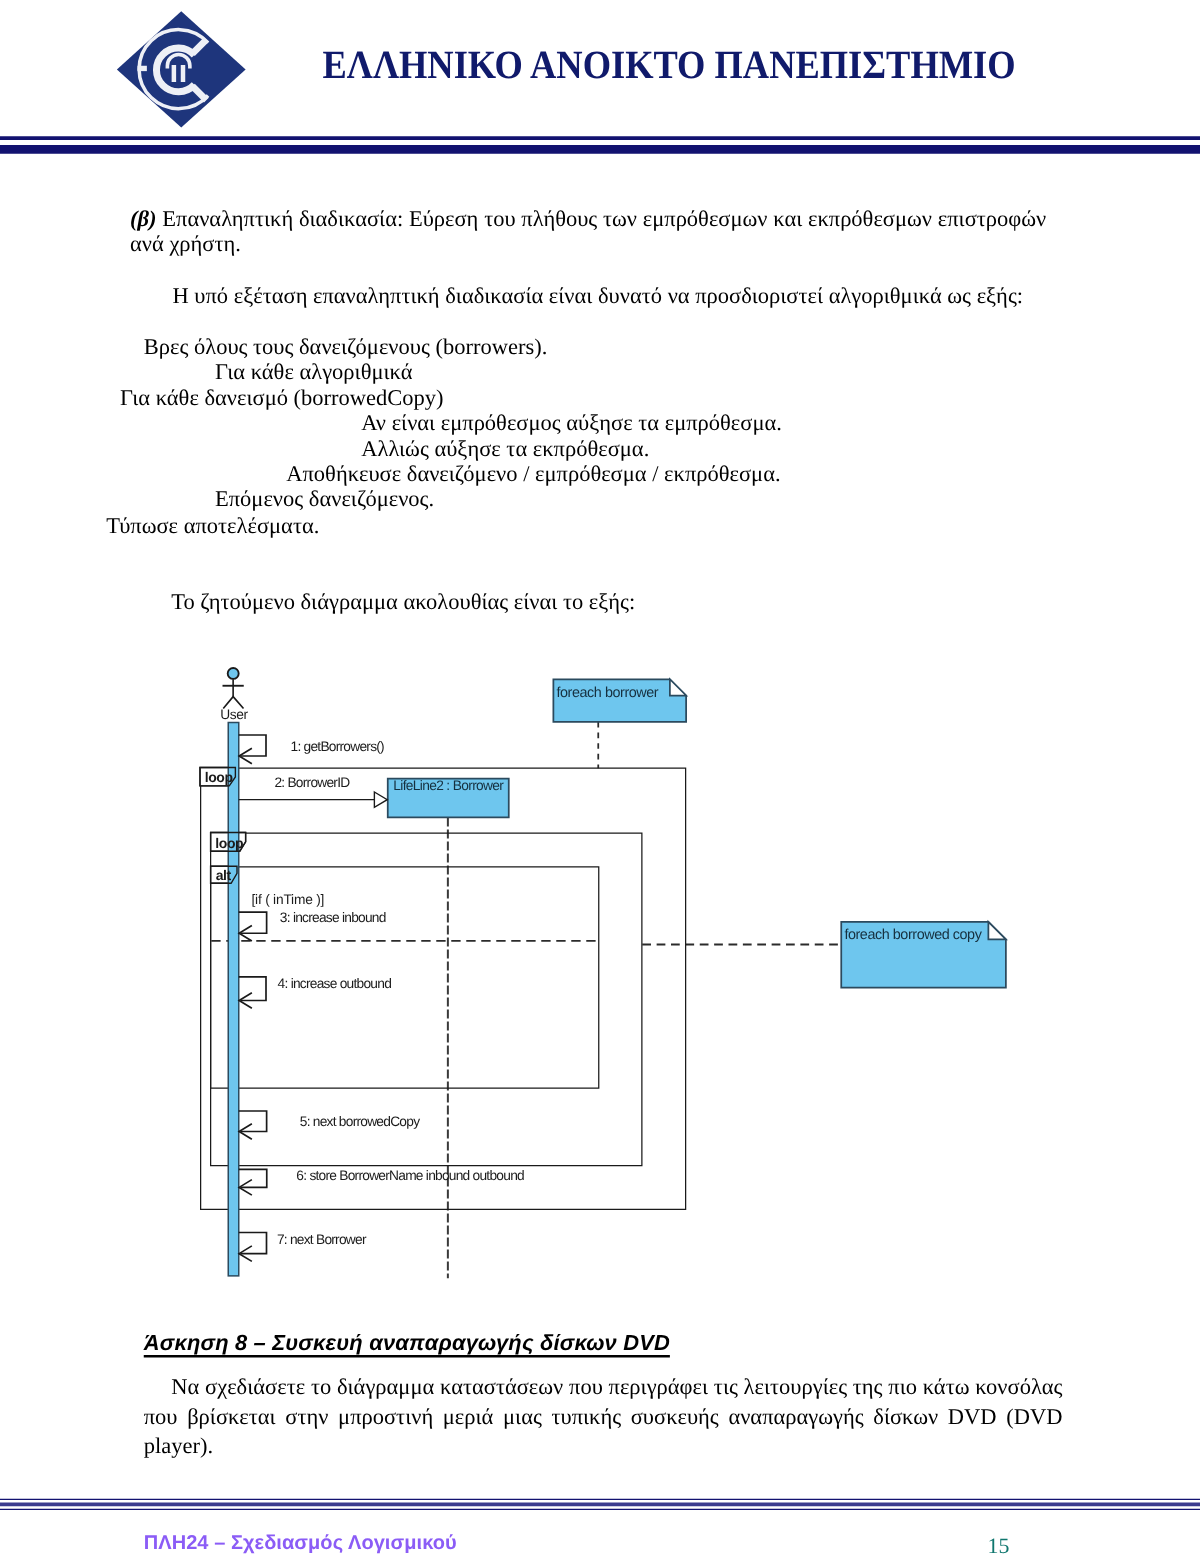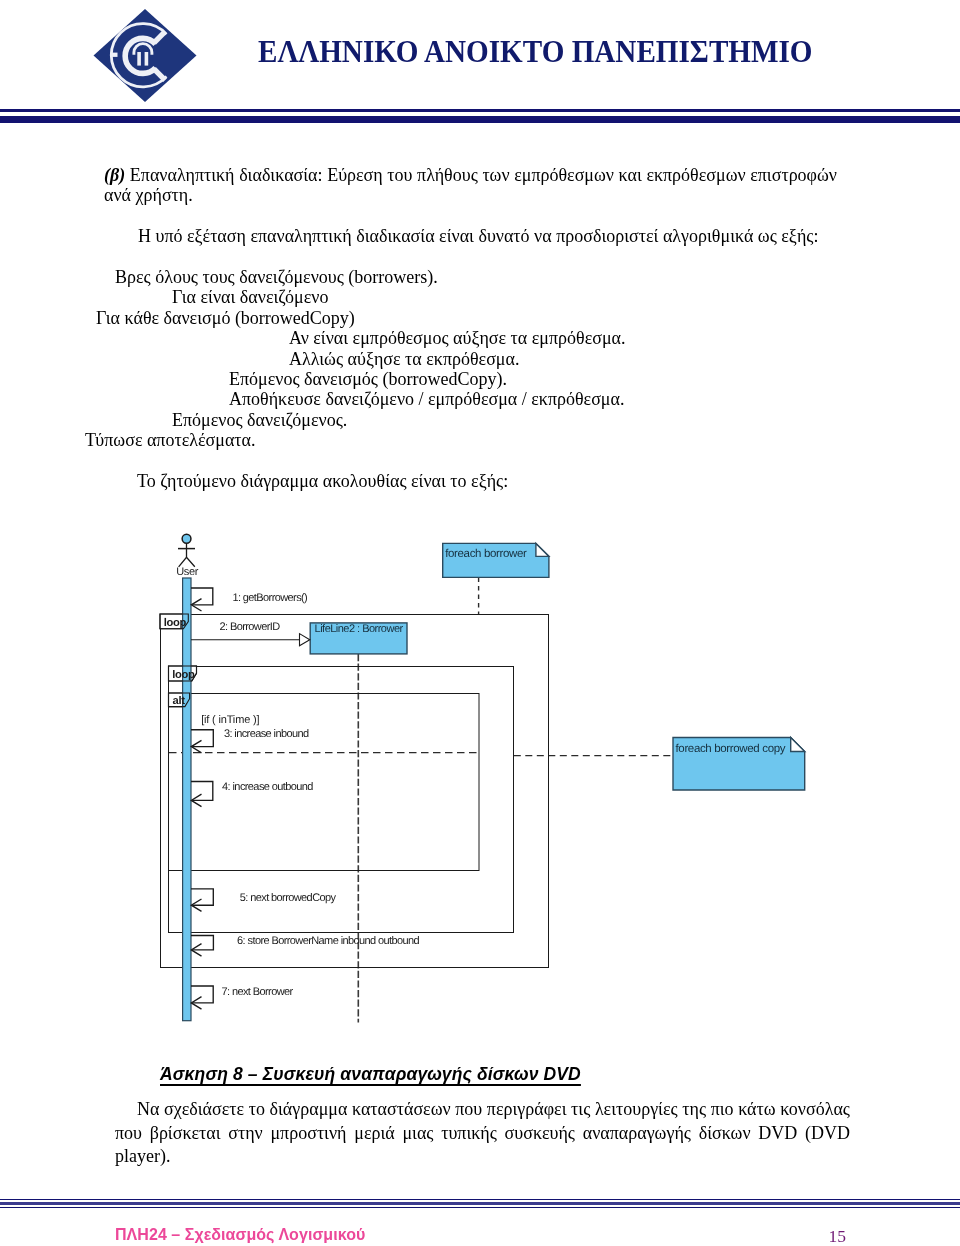--- a/index.html
+++ b/index.html
@@ -25,30 +25,30 @@
   #para-b .mark{font-weight:bold;font-style:italic;}
   #para-intro{left:115px;top:226px;width:735px;text-indent:23px;}
   #algo{position:absolute;left:0;top:267px;width:804px;}
   #algo .ln{position:relative;font-size:18px;line-height:20.4px;white-space:nowrap;height:20.4px;}
   #para-diag{left:115px;top:471px;width:733px;text-indent:22px;}
 
   
   #ex-title{position:absolute;left:115px;top:1064px;font-family:"Liberation Sans",sans-serif;
             font-weight:bold;font-style:italic;font-size:17.5px;letter-spacing:0.14px;color:#000;
             white-space:nowrap;text-decoration:underline;text-underline-offset:3.5px;
-            text-decoration-thickness:1.7px;text-decoration-skip-ink:none;margin-left:45px;}
+            text-decoration-thickness:1.7px;text-decoration-skip-ink:none;}
   #ex-body{position:absolute;left:115px;top:1098px;width:735px;text-align:justify;
            font-size:18px;line-height:23.5px;text-indent:22px;}
 
   
   #ftr-course{position:absolute;left:115px;top:1226px;font-family:"Liberation Sans",sans-serif;
-              font-weight:bold;font-size:16px;letter-spacing:0.05px;color:#ec4899;white-space:nowrap;
+              font-weight:bold;font-size:16px;letter-spacing:0.05px;color:#8b5cf6;white-space:nowrap;
               line-height:18px;}
-  #ftr-page{position:absolute;left:790px;top:1227px;width:56px;text-align:right;
-            font-family:"Liberation Serif",serif;font-size:17.5px;line-height:18px;color:#701a75;}
+  #ftr-page{position:absolute;left:790px;top:1227px;width:56px;
+            font-family:"Liberation Serif",serif;font-size:17.5px;line-height:18px;color:#0f766e;}
 
   
   #diagram{position:absolute;left:0;top:0;width:960px;height:1246px;}
   #diagram text{font-family:"Liberation Sans",sans-serif;fill:#1b1b1b;font-size:11px;letter-spacing:-0.6px;text-rendering:geometricPrecision;}
   #diagram{shape-rendering:geometricPrecision;}
   #diagram{opacity:0.9999;}
   #diagram text.frag{font-weight:bold;font-size:11.2px;letter-spacing:-0.35px;}
   #diagram text.guard{letter-spacing:-0.17px;}
   #diagram text.act{letter-spacing:-0.3px;}
   #diagram text.lbl{font-size:11px;letter-spacing:-0.52px;fill:#16303f;}
@@ -77,25 +77,24 @@
   <div id="uni-title">ΕΛΛΗΝΙΚΟ ΑΝΟΙΚΤΟ ΠΑΝΕΠΙΣΤΗΜΙΟ</div>
   <div class="rule" id="rule-top-thin"></div>
   <div class="rule" id="rule-top-thick"></div>
 
   <div class="bt" id="para-b"><span class="mark">(β)</span><span> Επαναληπτική διαδικασία: Εύρεση του πλήθους των εμπρόθεσμων και εκπρόθεσμων επιστροφών ανά χρήστη.</span></div>
 
   <div class="bt" id="para-intro">Η υπό εξέταση επαναληπτική διαδικασία είναι δυνατό να προσδιοριστεί αλγοριθμικά ως εξής:</div>
 
   <div id="algo">
     <div class="ln" style="padding-left:115px"><span>Βρες όλους τους δανειζόμενους (borrowers).</span></div>
-    <div class="ln" style="padding-left:172px"><span>Για είναι δανειζόμενο</span></div>
+    <div class="ln" style="padding-left:172px"><span>Για κάθε αλγοριθμικά</span></div>
     <div class="ln" style="padding-left:96px"><span>Για κάθε δανεισμό (borrowedCopy)</span></div>
     <div class="ln" style="padding-left:289px"><span>Αν είναι εμπρόθεσμος αύξησε τα εμπρόθεσμα.</span></div>
     <div class="ln" style="padding-left:289px"><span>Αλλιώς αύξησε τα εκπρόθεσμα.</span></div>
-    <div class="ln" style="padding-left:229px"><span>Επόμενος δανεισμός (borrowedCopy).</span></div>
     <div class="ln" style="padding-left:229px"><span>Αποθήκευσε δανειζόμενο / εμπρόθεσμα / εκπρόθεσμα.</span></div>
     <div class="ln" style="padding-left:172px"><span>Επόμενος δανειζόμενος.</span></div>
     <div class="ln" style="padding-left:85px"><span>Τύπωσε αποτελέσματα.</span></div>
   </div>
 
   <div class="bt" id="para-diag">Το ζητούμενο διάγραμμα ακολουθίας είναι το εξής:</div>
 
   <div id="ex-title">Άσκηση 8 – Συσκευή αναπαραγωγής δίσκων DVD</div>
   <div class="bt" id="ex-body">Να σχεδιάσετε το διάγραμμα καταστάσεων που περιγράφει τις λειτουργίες της πιο κάτω κονσόλας που βρίσκεται στην μπροστινή μεριά μιας τυπικής συσκευής αναπαραγωγής δίσκων DVD (DVD player).</div>
 

